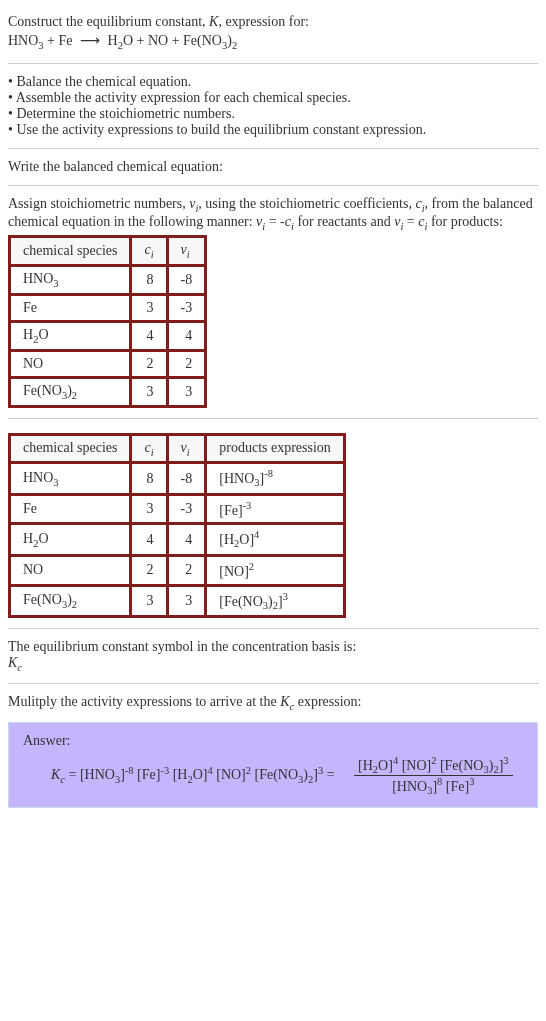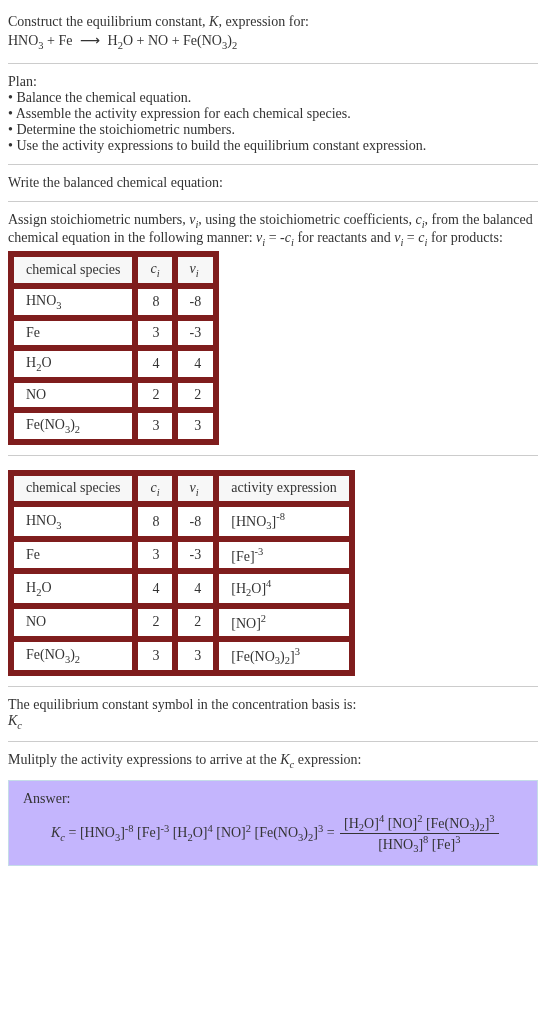--- a/index.html
+++ b/index.html
@@ -33,21 +33,21 @@
       padding-left: 0;
     }
     ul.plan-list li::before {
       content: "• ";
     }
     table {
       border-collapse: collapse;
       margin-top: 4px;
     }
     th, td {
-      border: 6px solid #7f1d1d;
+      border: 3px solid #7f1d1d;
       padding: 4px 12px;
       text-align: left;
       font-weight: normal;
     }
     th {
       background: #f7f7f7;
     }
     td.num { text-align: right; }
     .answer-box {
       background: #c4b5fd;
@@ -59,21 +59,21 @@
       margin-bottom: 6px;
     }
     .kc-line {
       padding-left: 28px;
       white-space: nowrap;
     }
     .frac {
       display: inline-block;
       vertical-align: middle;
       text-align: center;
-      margin: 0 2px;
+      margin: 0 16px;
     }
     .frac .num {
       display: block;
       border-bottom: 1px solid #333;
       padding: 0 4px;
     }
     .frac .den {
       display: block;
       padding: 0 4px;
     }
@@ -89,21 +89,20 @@
     Construct the equilibrium constant, <span class="italic">K</span>, expression for:
   </div>
   <div class="equation">
     HNO<span class="sub">3</span> + Fe <span class="arrow">⟶</span> H<span class="sub">2</span>O + NO + Fe(NO<span class="sub">3</span>)<span class="sub">2</span>
   </div>
 </div>
 
 <div class="divider"></div>
 
 <div class="section">
-  <div>Plan:</div>
   <ul class="plan-list">
     <li>Balance the chemical equation.</li>
     <li>Assemble the activity expression for each chemical species.</li>
     <li>Determine the stoichiometric numbers.</li>
     <li>Use the activity expressions to build the equilibrium constant expression.</li>
   </ul>
 </div>
 
 <div class="divider"></div>
 
@@ -155,21 +154,21 @@
 
 <div class="divider"></div>
 
 <div class="section">
   <table>
     <tbody>
         <tr>
       <th class="header-th">chemical species</th>
       <th class="header-th"><span class="italic">c<span class="sub">i</span></span></th>
       <th class="header-th"><span class="italic">ν<span class="sub">i</span></span></th>
-      <th class="header-th">activity expression</th>
+      <th class="header-th">products expression</th>
     </tr>
     <tr>
       <td>HNO<span class="sub">3</span></td>
       <td class="num">8</td>
       <td class="num">-8</td>
       <td>[HNO<span class="sub">3</span>]<span class="sup">-8</span></td>
     </tr>
     <tr>
       <td>Fe</td>
       <td class="num">3</td>

